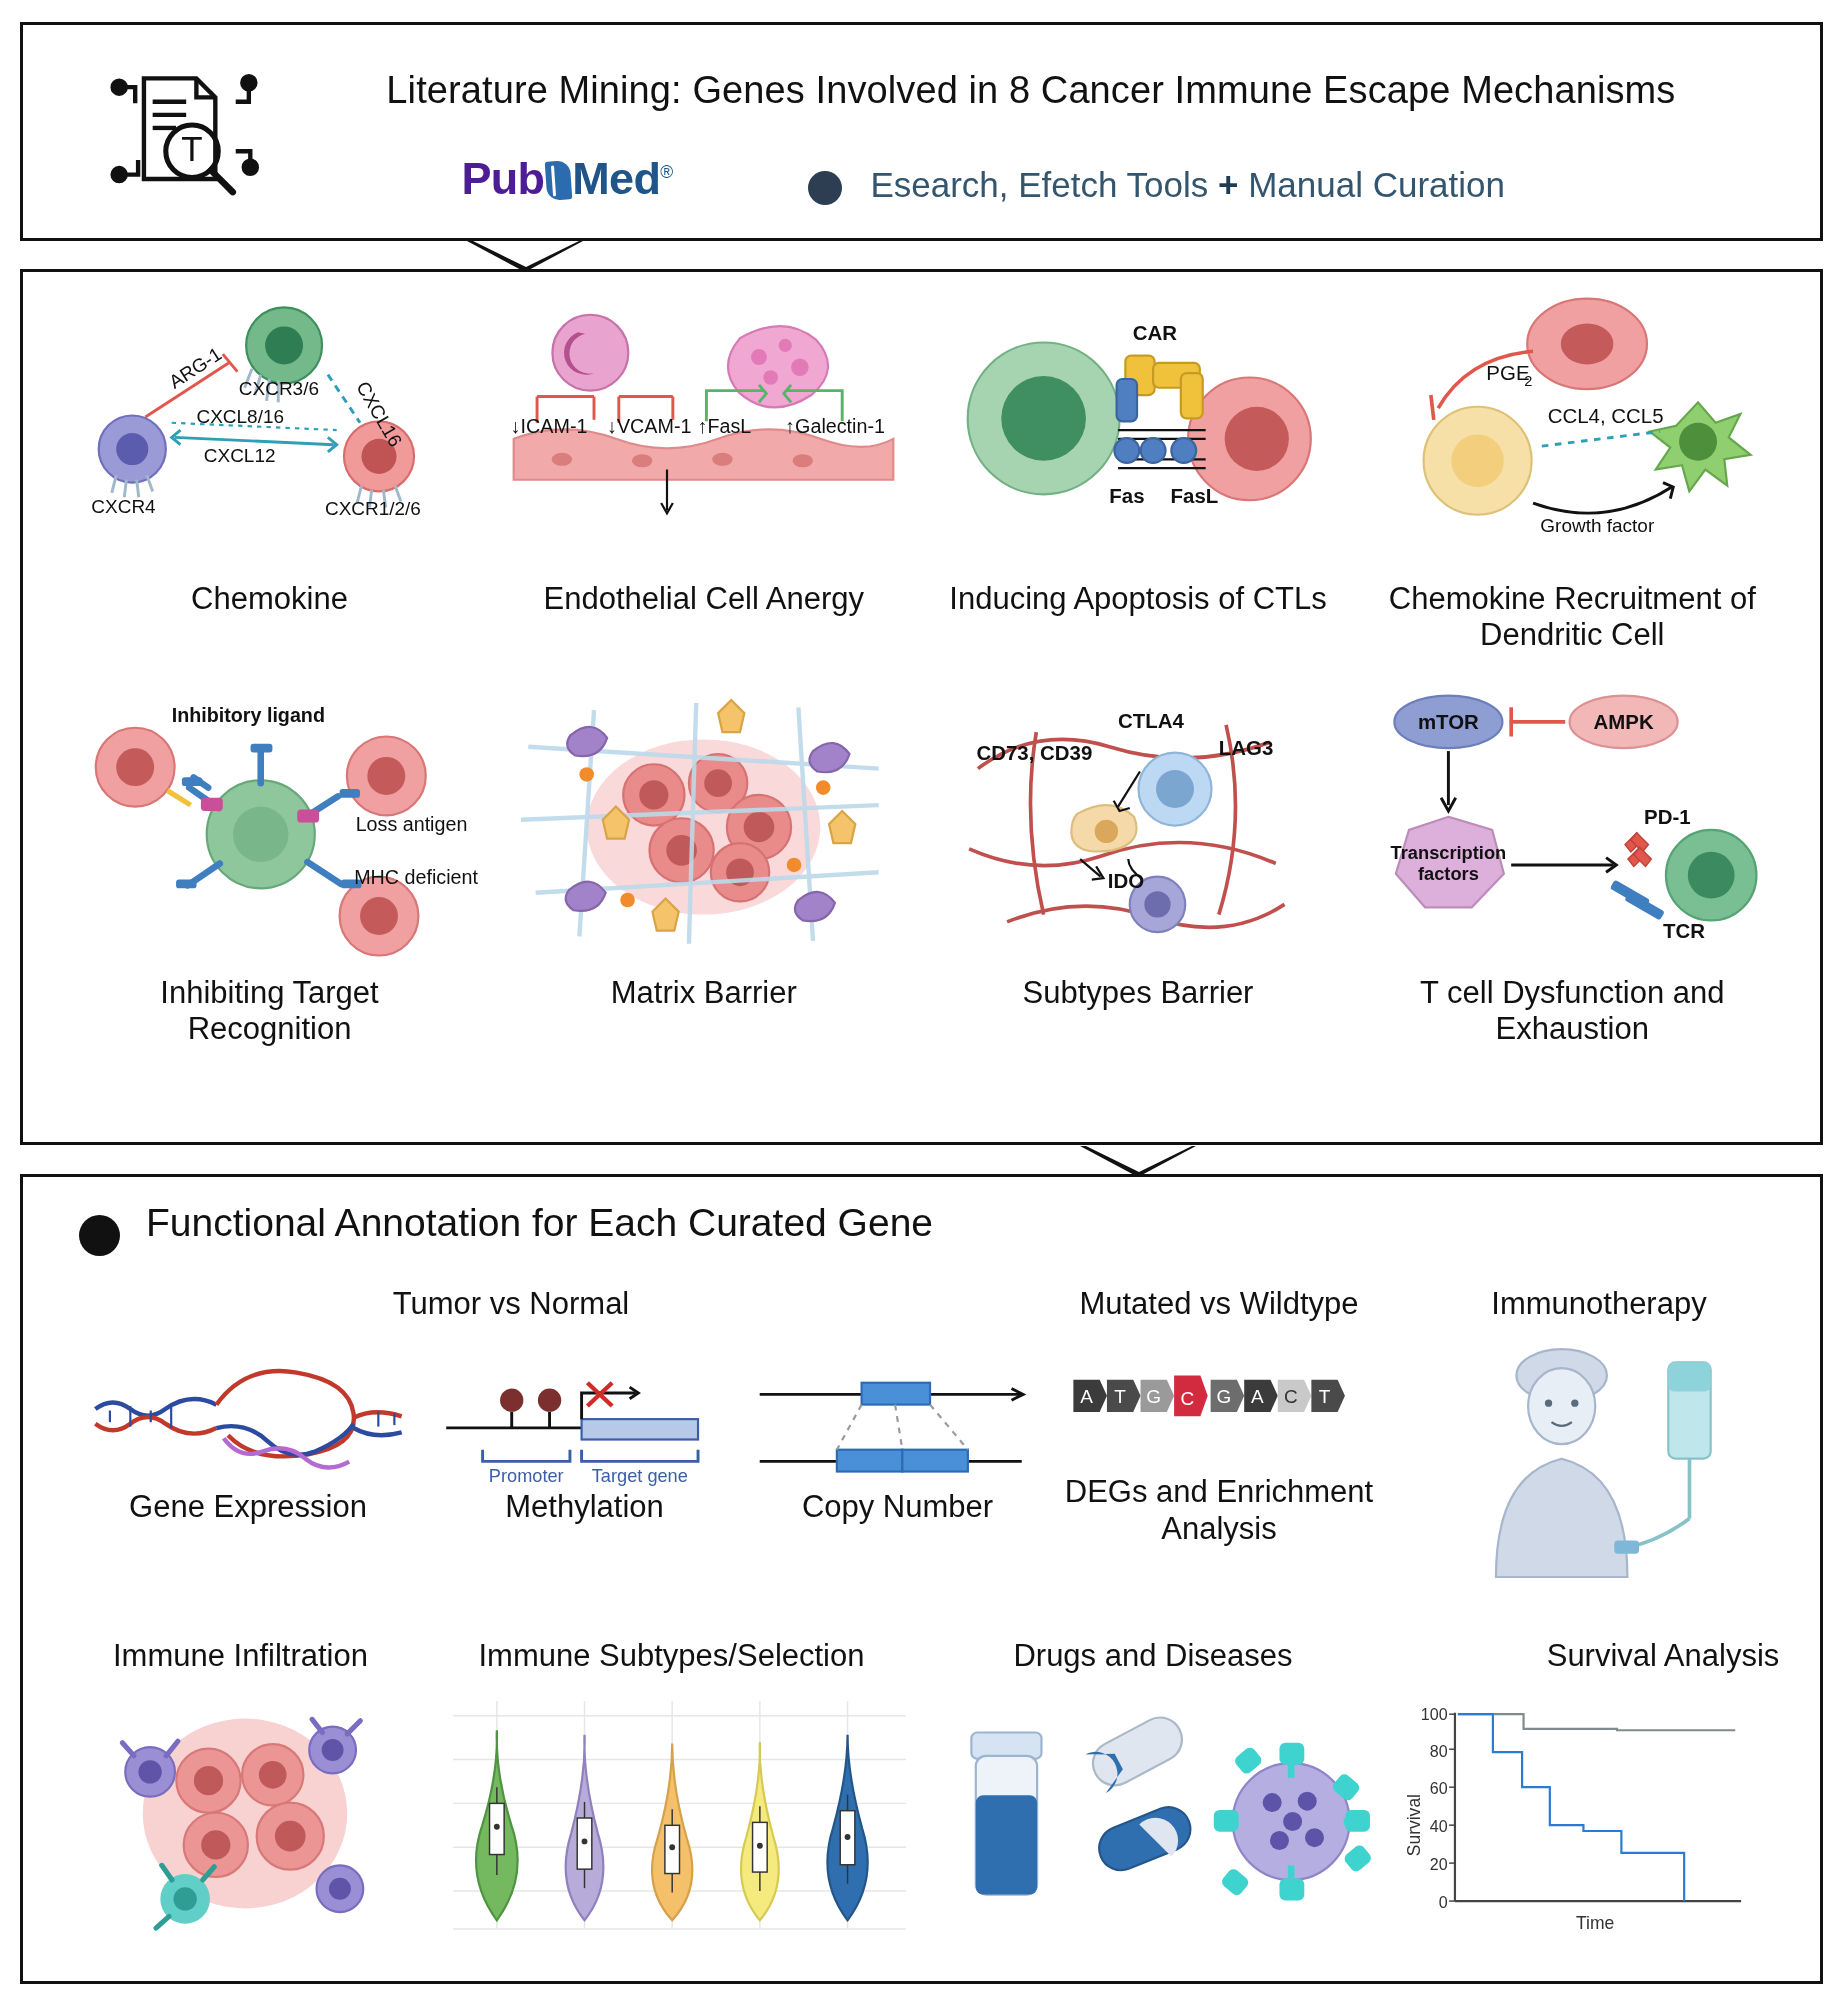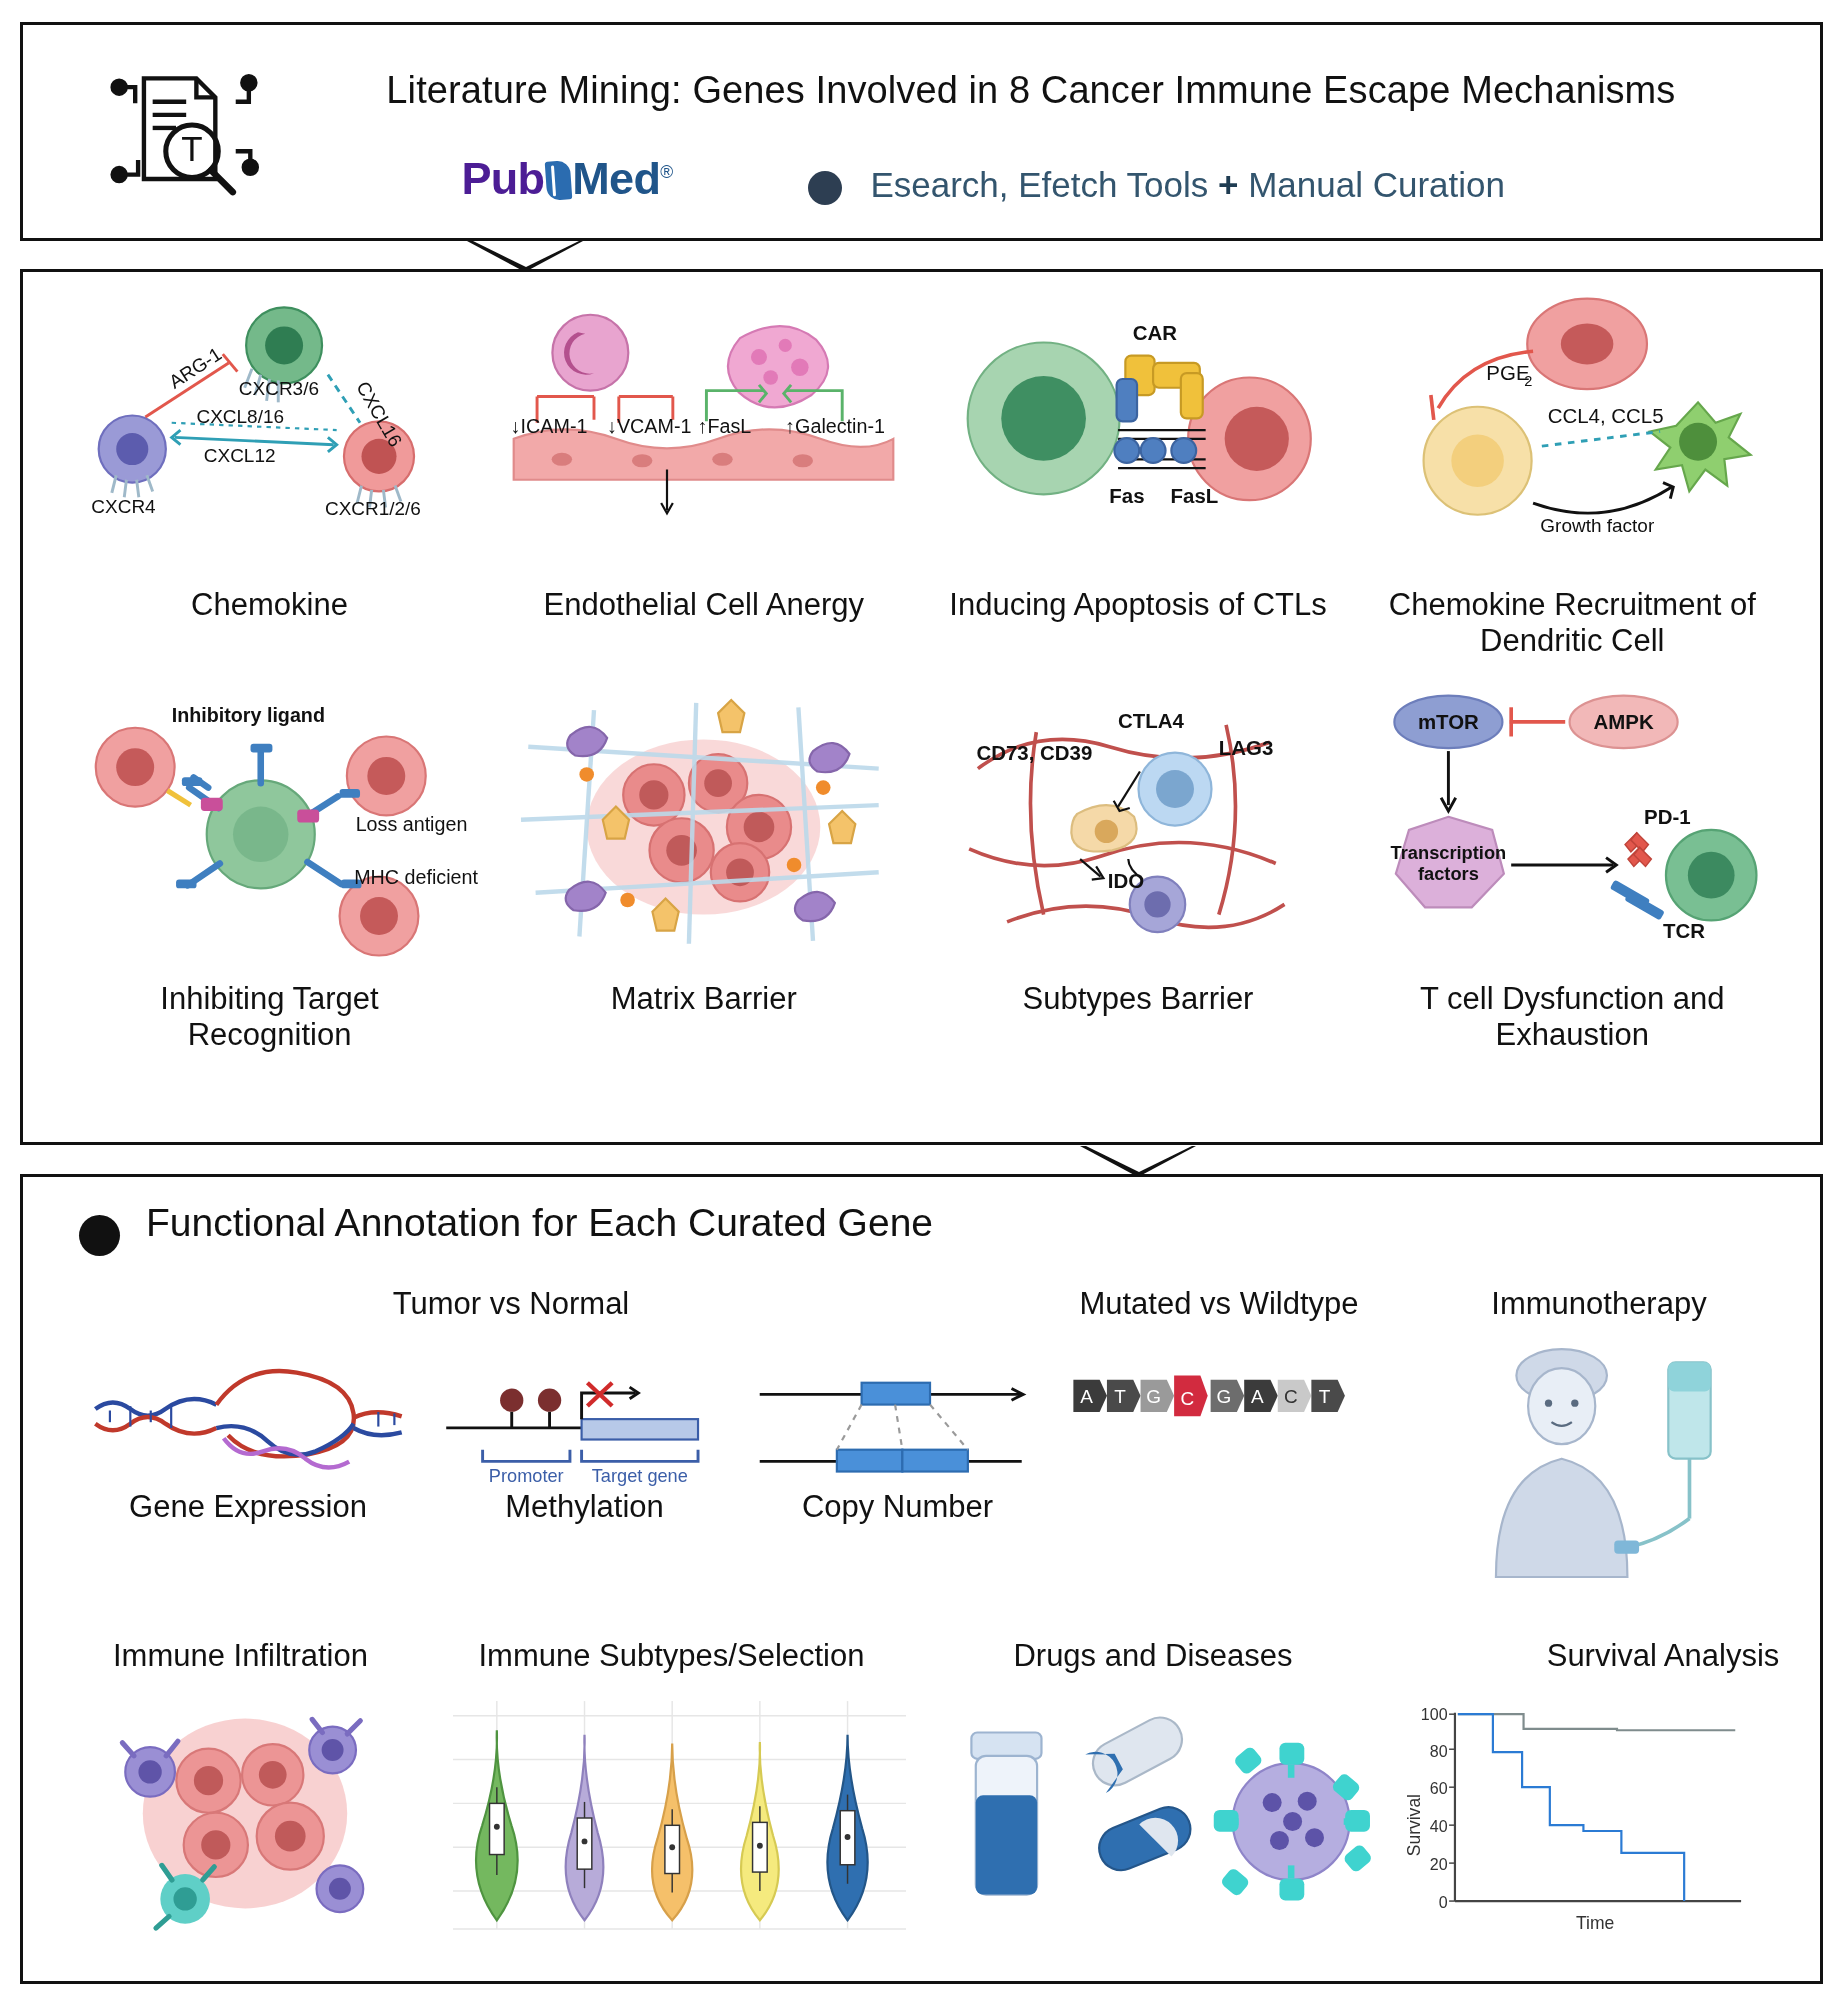--- a/index.html
+++ b/index.html
@@ -139,21 +139,21 @@
   .mech-art {
     width: 409px;
     height: 292px;
     position: relative;
   }
   .mech-label {
     font-size: 31px;
     text-align: center;
     line-height: 1.18;
     color: #111;
-    margin-top: 8px;
+    margin-top: 2px;
     max-width: 387px;
   }
 
   
   #annot-bullet {
     position: absolute;
     left: 79px; top: 1215px;
     width: 41px; height: 41px;
     border-radius: 50%;
     background: #111;
@@ -658,20 +658,21 @@
           <path d="M240 20 h36 l10 22 l-10 22 h-36 z" fill="#3b3b3b"></path>
             <text x="258" y="52" fill="#fff">A</text>
           <path d="M286 20 h36 l10 22 l-10 22 h-36 z" fill="#c9c9c9"></path>
             <text x="304" y="52" fill="#333">C</text>
           <path d="M332 20 h36 l10 22 l-10 22 h-36 z" fill="#4a4a4a"></path>
             <text x="350" y="52" fill="#fff">T</text>
         </g>
       </g>
     </svg>
   </div>
+  <div class="an-cap" style="left:1051px; top:1474px; width:336px;">DEGs and Enrichment Analysis</div>
 
   <div class="an-art" style="left:1452px; top:1336px;">
     <svg width="307" height="241" viewBox="0 0 420 330">
       <ellipse cx="150" cy="54" rx="62" ry="36" fill="#cfd9e8" stroke="#a7b6cc" stroke-width="3"></ellipse>
       <ellipse cx="150" cy="96" rx="46" ry="52" fill="#e8eef6" stroke="#a7b6cc" stroke-width="3"></ellipse>
       <circle cx="132" cy="92" r="5" fill="#5a6b80"></circle>
         <circle cx="168" cy="92" r="5" fill="#5a6b80"></circle>
       <path d="M136 118 q14 10 28 0" fill="none" stroke="#5a6b80" stroke-width="3"></path>
       <path d="M60 330 q0 -140 90 -162 q90 22 90 162 z" fill="#cfd9e8" stroke="#a7b6cc" stroke-width="3"></path>
       <rect x="296" y="36" width="58" height="132" rx="10" fill="#bfe6ea" stroke="#87c2c9" stroke-width="3"></rect>

